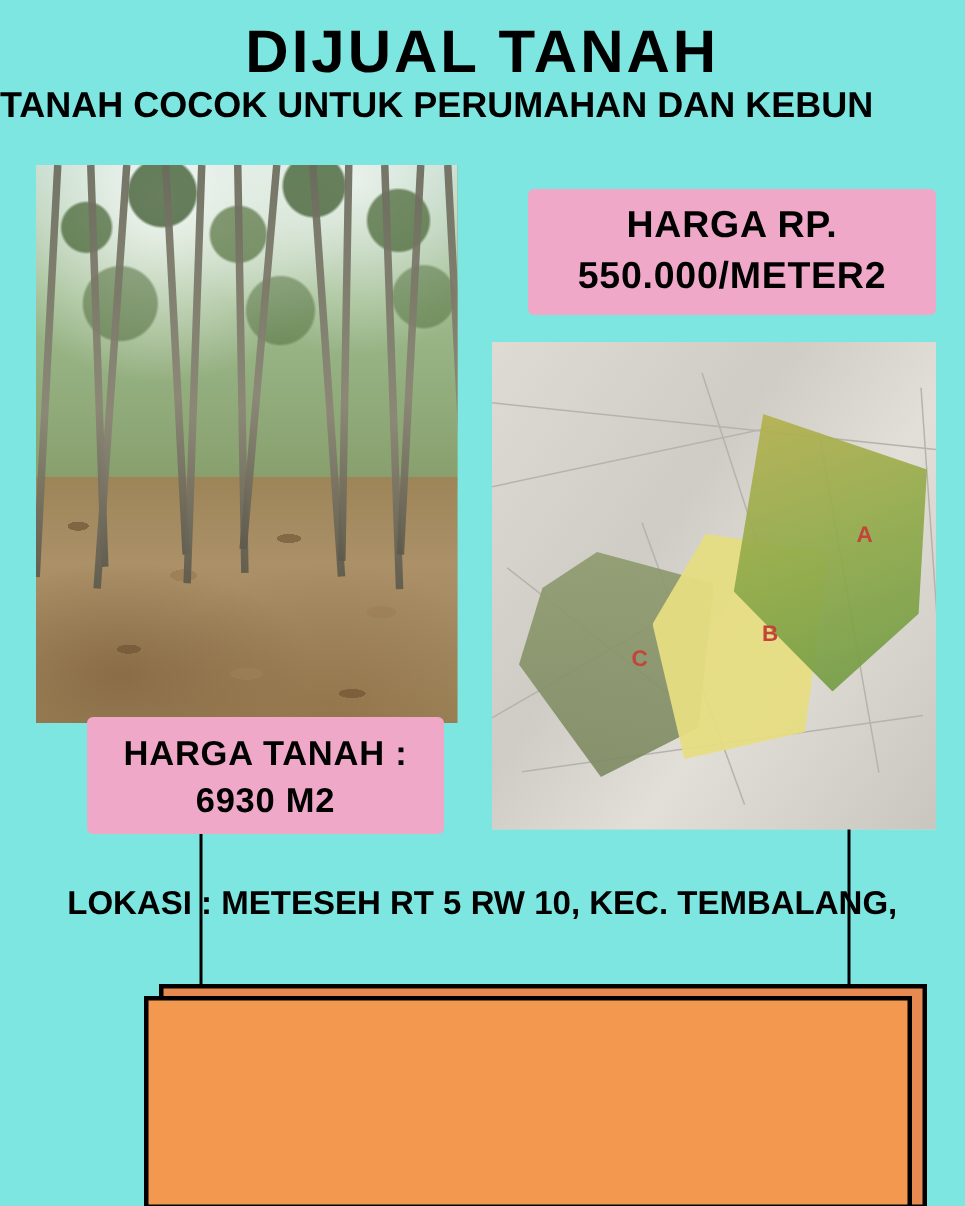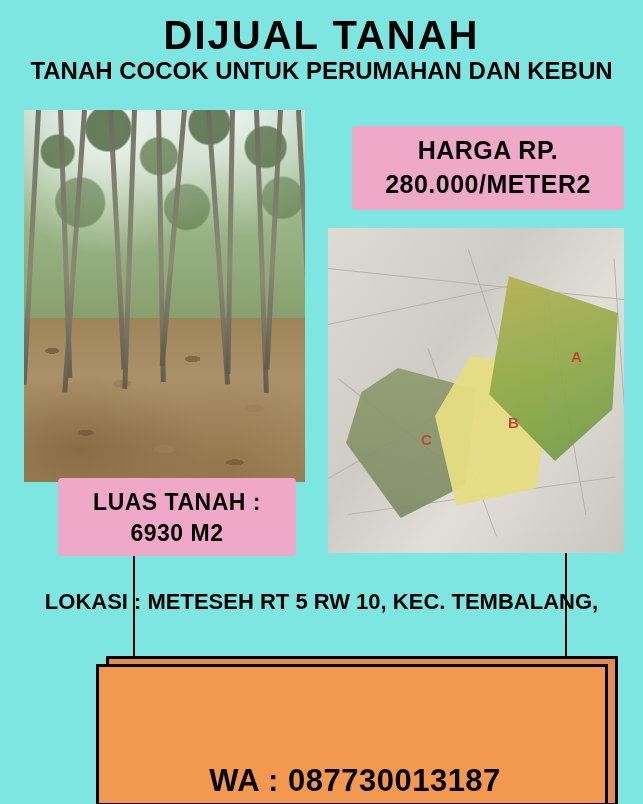--- a/index.html
+++ b/index.html
@@ -32,21 +32,21 @@
     font-size: 40px;
     font-weight: bold;
     letter-spacing: 2px;
     color: #000;
     line-height: 1.05;
   }
   .subtitle {
     position: absolute;
     top: 58px;
     left: 0;
-    width: 643px;
+    width: 549px;
     text-align: center;
     font-size: 24px;
     font-weight: bold;
     letter-spacing: 0px;
     color: #000;
     line-height: 1.1;
     white-space: nowrap;
   }
 
   
@@ -341,21 +341,21 @@
       <div class="trunk" style="left:206px; transform:rotate(1deg);  height:71%;"></div>
       <div class="trunk" style="left:230px; transform:rotate(-2deg); height:76%;"></div>
       <div class="trunk" style="left:254px; transform:rotate(3deg);  height:70%;"></div>
       <div class="trunk" style="left:272px; transform:rotate(-3deg); height:73%;"></div>
     </div>
   </div>
 
   <div class="price-badge">
     <div class="price-text">
       <span>HARGA RP.</span><br>
-      <span>280.000/METER2</span>
+      <span>550.000/METER2</span>
     </div>
   </div>
 
   <div class="map">
     <div class="paper"></div>
     <div class="lines">
       <div class="pline" style="left:0px;   top:40px;  width:300px; transform:rotate(6deg);"></div>
       <div class="pline" style="left:0px;   top:96px;  width:190px; transform:rotate(-12deg);"></div>
       <div class="pline" style="left:140px; top:20px;  width:200px; transform:rotate(72deg);"></div>
       <div class="pline" style="left:286px; top:30px;  width:260px; transform:rotate(86deg);"></div>
@@ -368,32 +368,31 @@
     <div class="parcelC"></div>
     <div class="parcelB"></div>
     <div class="parcelA"></div>
     <div class="label labelA">A</div>
     <div class="label labelB">B</div>
     <div class="label labelC">C</div>
   </div>
 
   <div class="luas-badge">
     <div class="luas-text">
-      <span>LUAS TANAH :</span><br>
+      <span>HARGA TANAH :</span><br>
       <span>6930 M2</span>
     </div>
   </div>
 
   <div class="location">
     <span class="l1">LOKASI : METESEH RT 5 RW 10, KEC. TEMBALANG,</span>
   </div>
 
   <div class="leader leader-left"></div>
   <div class="leader leader-right"></div>
   <div class="pin pin-left"></div>
   <div class="pin pin-right"></div>
 
   <div class="contact-shadow"></div>
   <div class="contact-box">
-    <div class="contact-line contact-line2">WA : 087730013187</div>
   </div>
 
 </div>
 
 </body></html>

